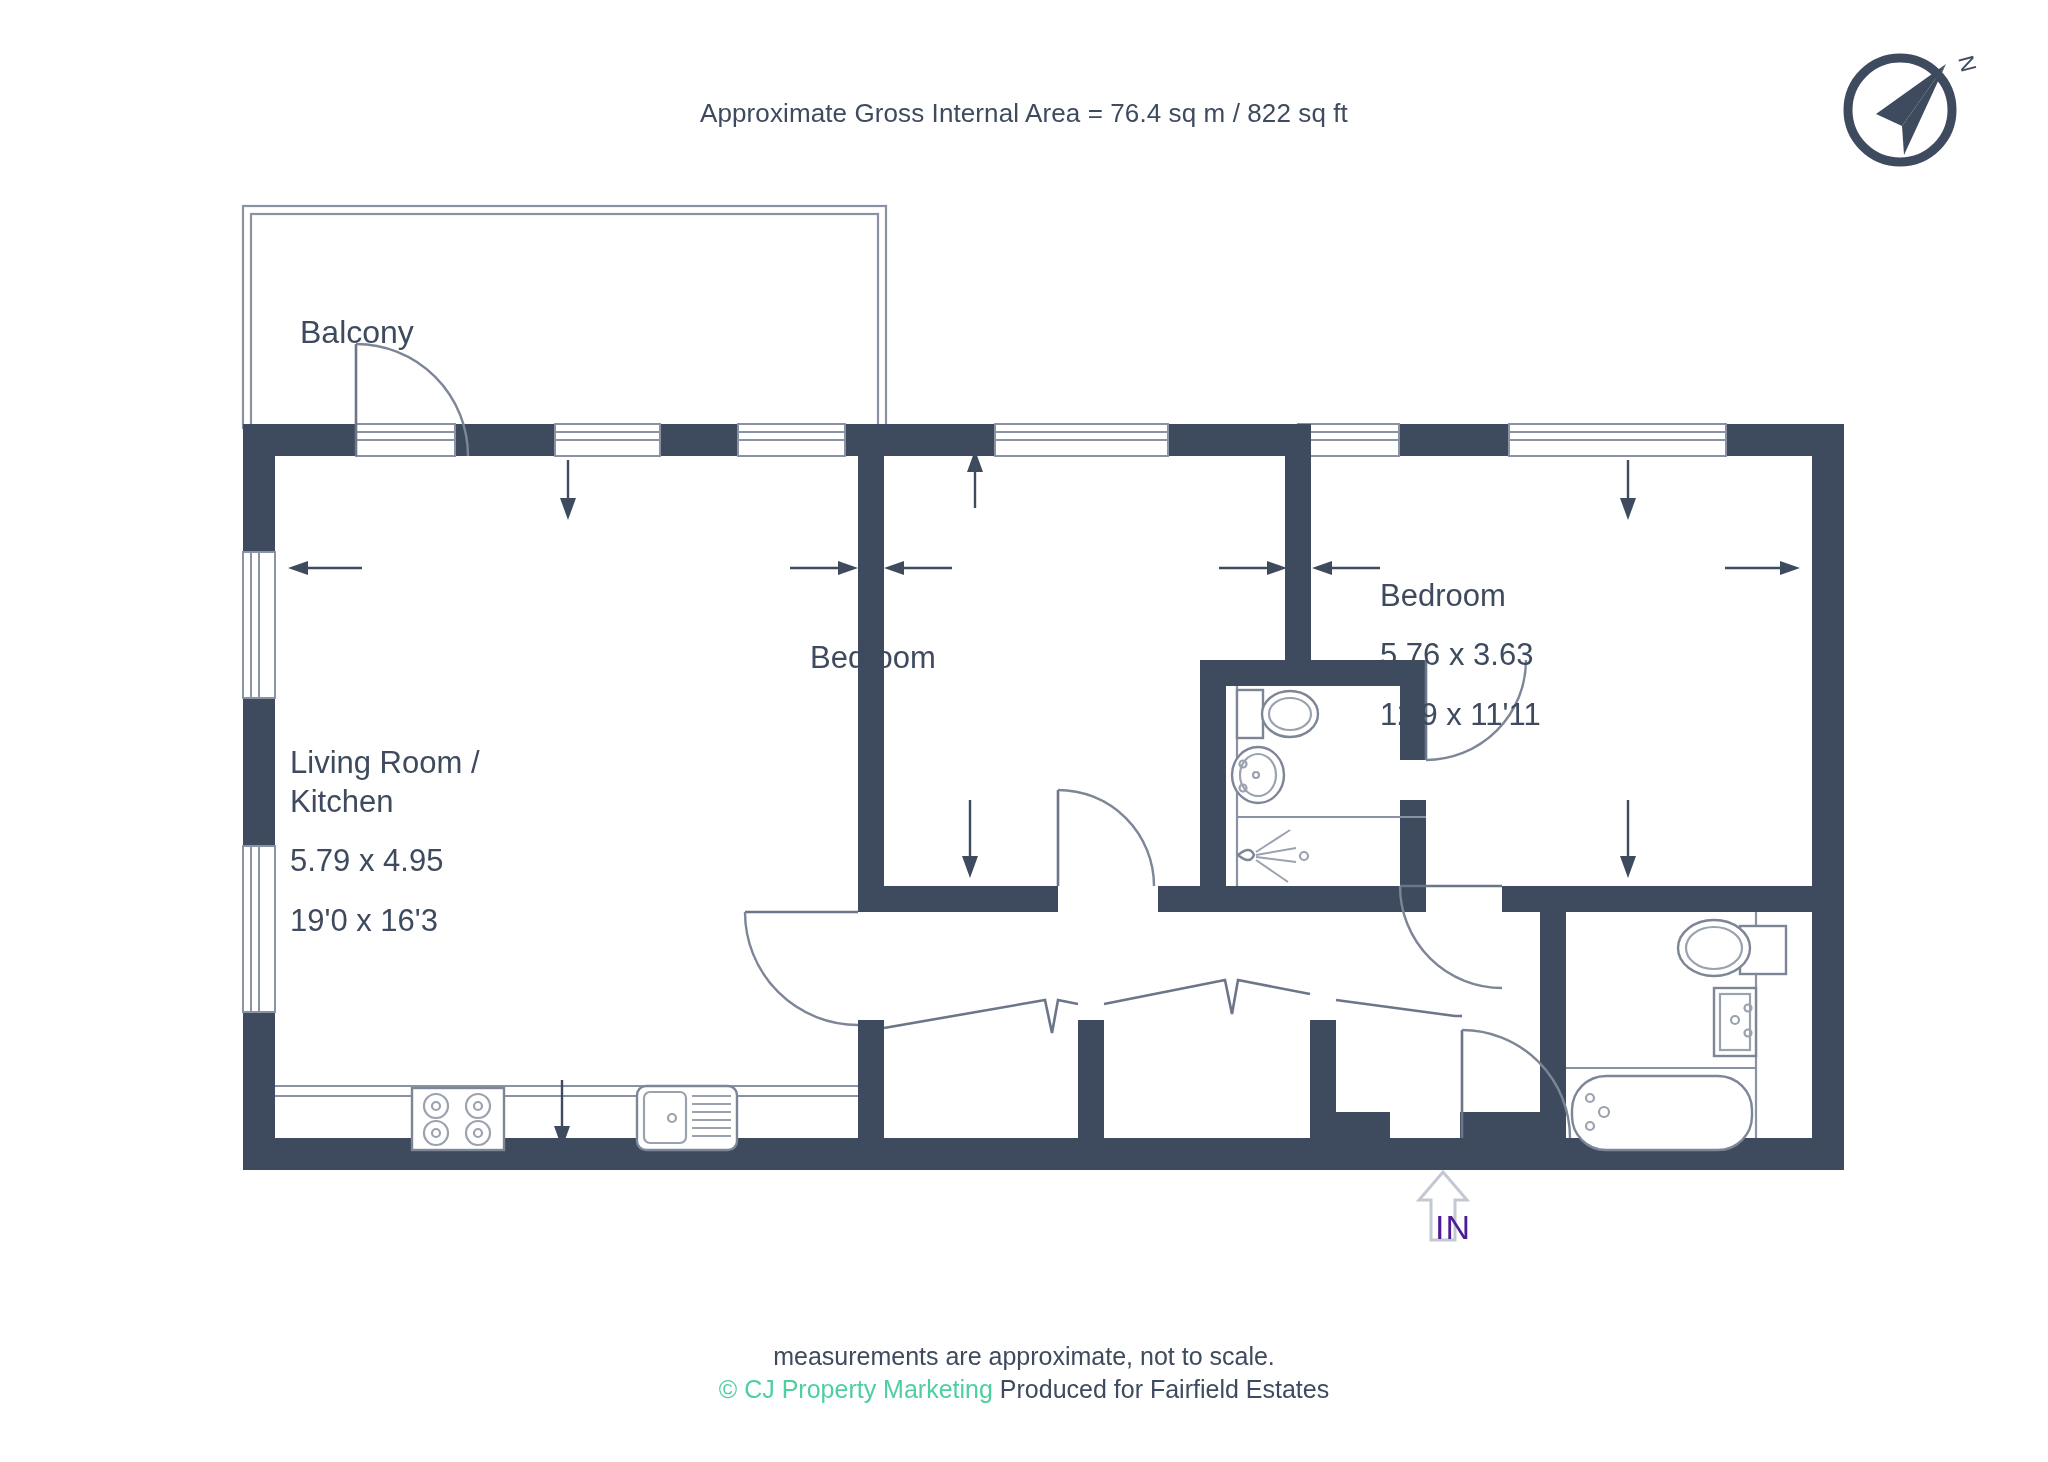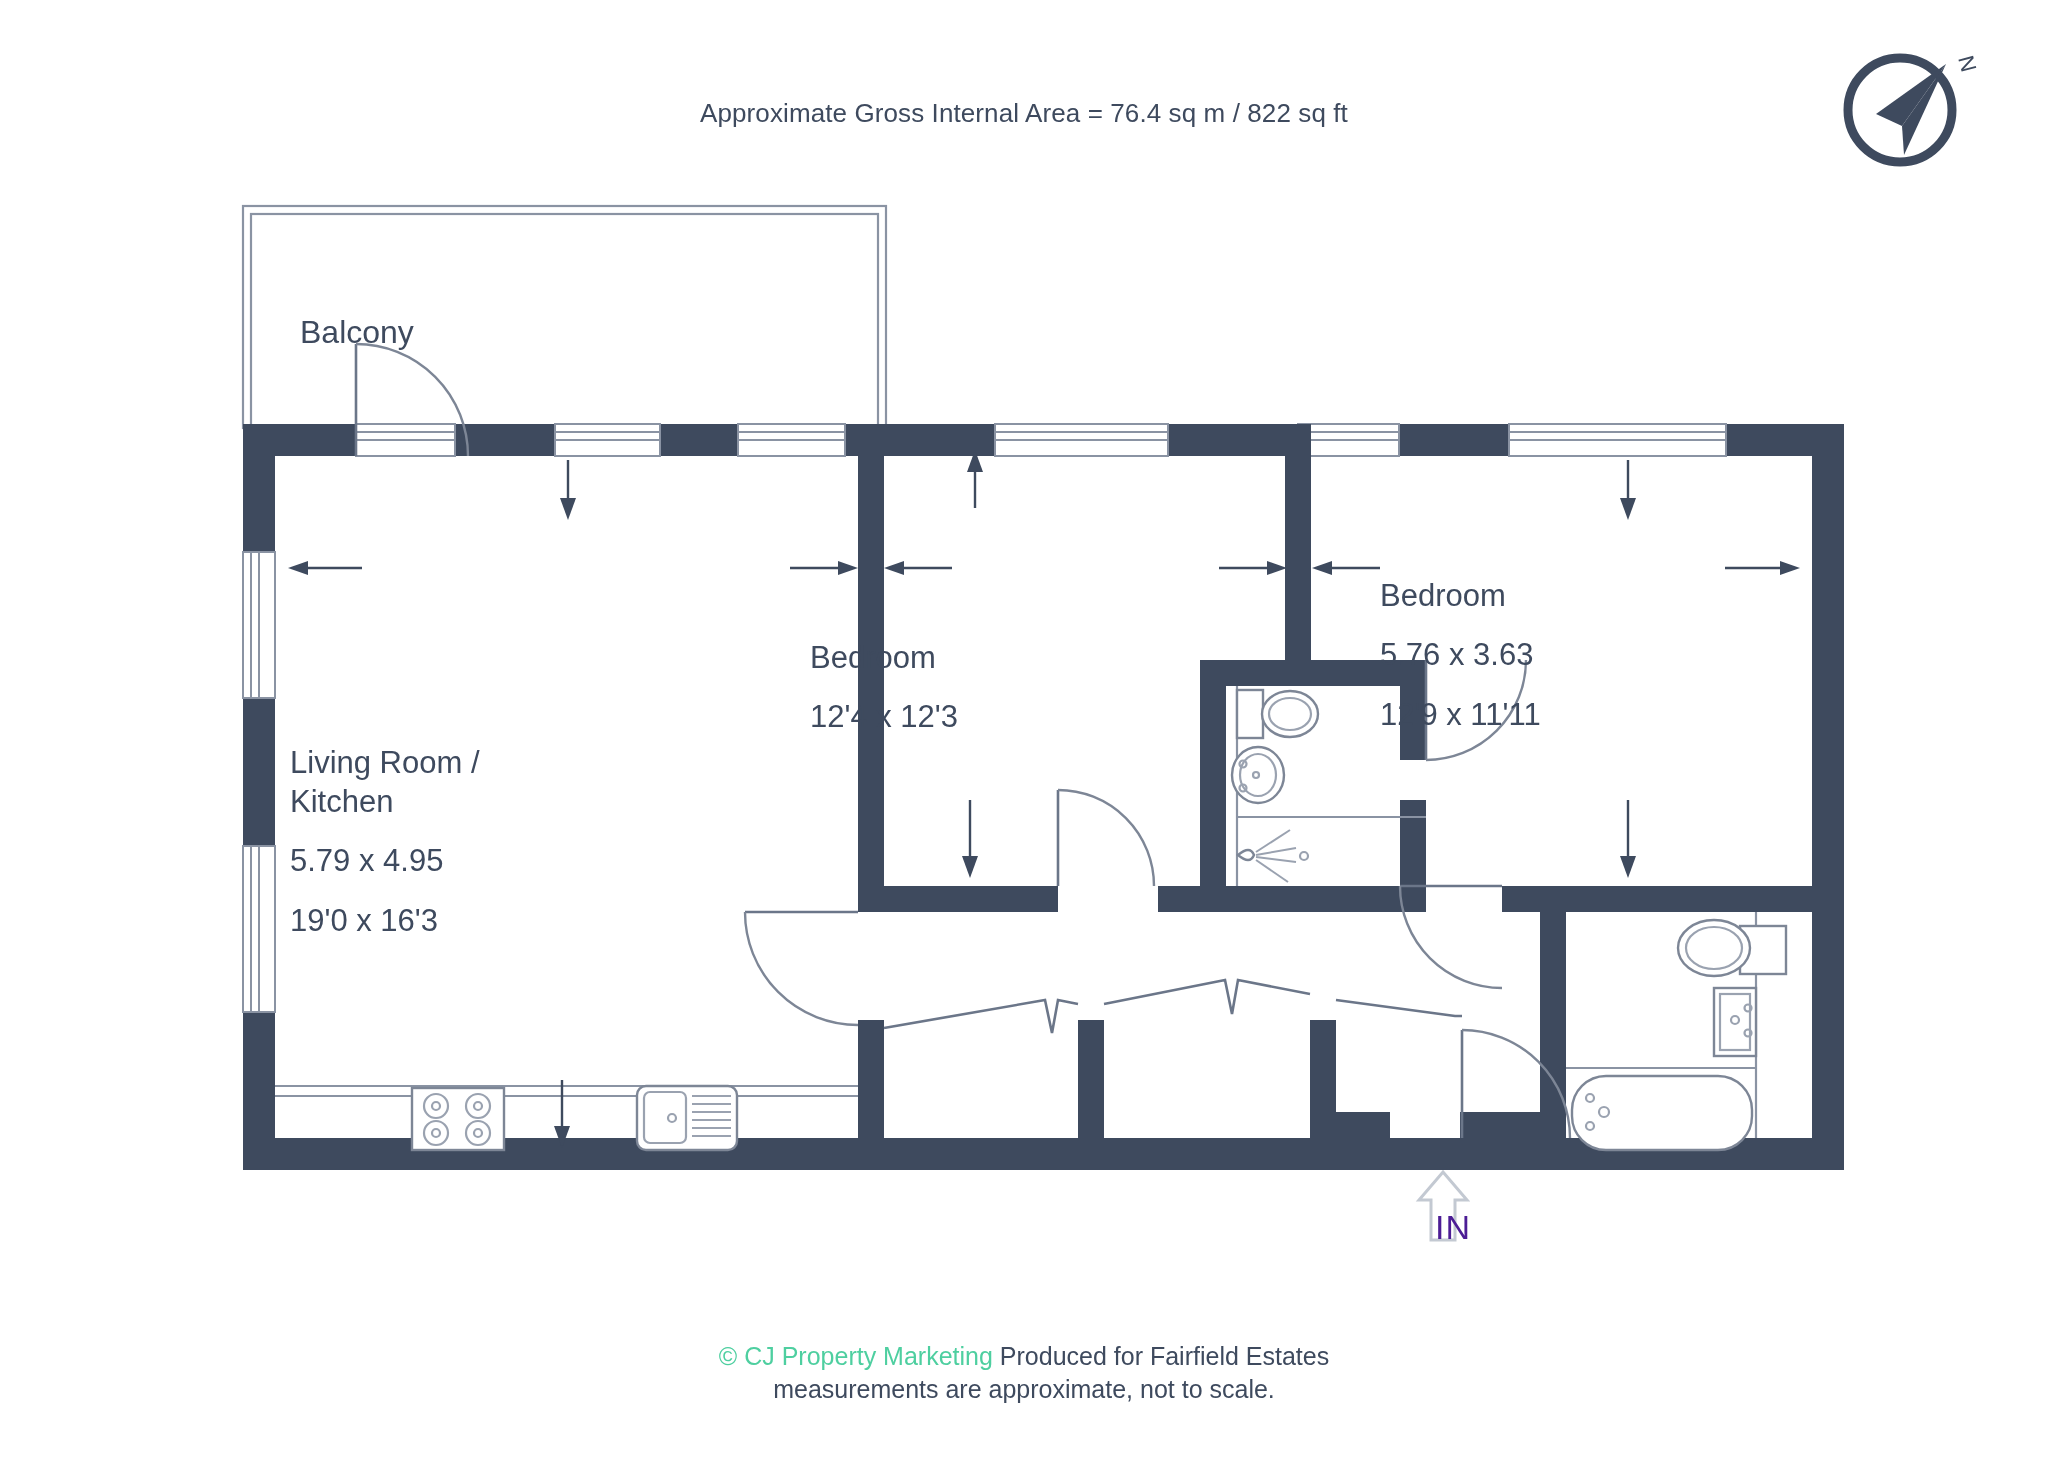--- a/index.html
+++ b/index.html
@@ -367,32 +367,31 @@
 
   <div class="room-label" id="living-label">
     <span class="room-name">Living Room /
 Kitchen</span>
     <span class="room-dim">5.79 x 4.95</span>
     <span class="room-dim">19'0 x 16'3</span>
   </div>
 
   <div class="room-label" id="bed1-label">
     <span class="room-name">Bedroom</span>
-    <span class="room-dim">12'4 x 12'3</span>
   </div>
 
   <div class="room-label" id="bed2-label">
     <span class="room-name">Bedroom</span>
     <span class="room-dim">5.76 x 3.63</span>
     <span class="room-dim">12'9 x 11'11</span>
   </div>
 
   <div class="in-label">IN</div>
 
   <div class="footer">
+    <span class="line">measurements are approximate, not to scale.</span>
     <span class="line">
       <span class="brand">© CJ Property Marketing</span>
       <span>Produced for Fairfield Estates</span>
     </span>
-    <span class="line">measurements are approximate, not to scale.</span>
   </div>
 
 </div>
 
 </body></html>

